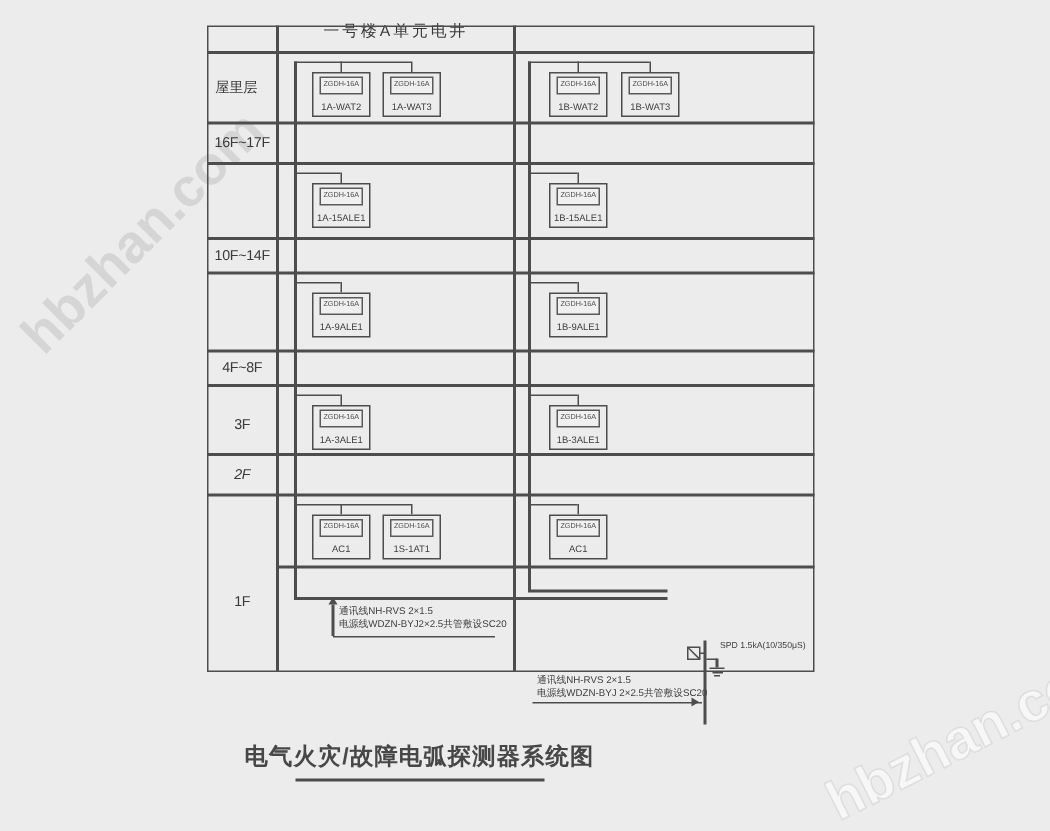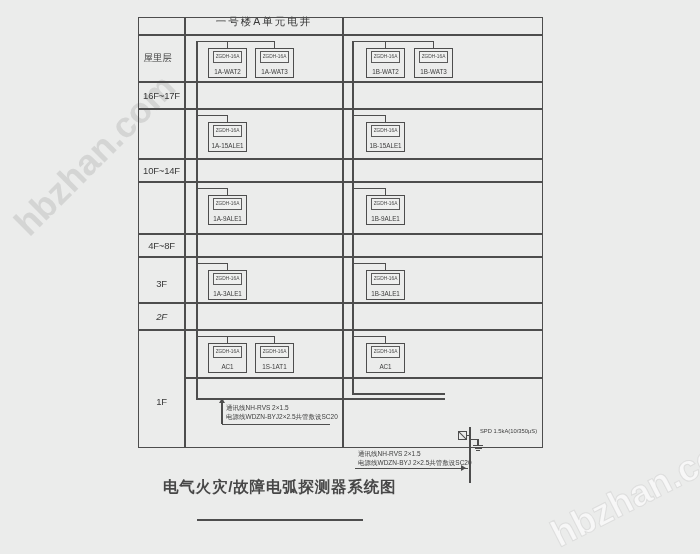--- a/index.html
+++ b/index.html
@@ -34,21 +34,21 @@
   .arrow-right{position:absolute;width:0;height:0;border-top:3px solid transparent;
        border-bottom:3px solid transparent;border-left:5px solid #4d4d4d}
   .hostouter{position:absolute;left:423px;top:476px;width:97px;height:54px;
        border:1.5px solid #4d4d4d;box-sizing:border-box;background:#ebeceb}
   .hostinner{position:absolute;left:3px;top:6px;width:88px;height:21px;border:1.2px solid #4d4d4d;
        box-sizing:border-box;text-align:center;overflow:hidden}
   .hostinner .h1{font-size:6.4px;line-height:8.6px;letter-spacing:-0.4px;white-space:nowrap;margin-top:1px}
   .hostinner .h2{font-size:7px;line-height:8.5px;letter-spacing:0.4px}
   .hostroom{position:absolute;left:0;right:0;bottom:6px;text-align:center;font-size:8.2px;
        letter-spacing:1px;color:#3a3a3a}
-  .title{position:absolute;left:163px;top:477px;font-size:15.5px;font-weight:bold;
+  .title{position:absolute;left:163px;top:494px;font-size:15.5px;font-weight:bold;
        letter-spacing:0.8px;color:#474747}
   .title-underline{position:absolute;left:197px;top:519px;width:166px;height:2.4px;background:#4d4d4d}
   .spdlabel{position:absolute;left:480px;top:428px;font-size:5.8px;color:#404040;white-space:nowrap}
   .wm{position:absolute;font-weight:bold;white-space:nowrap;pointer-events:none}
   .wm-tl{left:-45px;top:135px;width:280px;height:40px;line-height:40px;text-align:center;
        font-size:36px;color:rgba(158,158,158,0.30);transform:rotate(-45deg)}
   .wm-br{left:520px;top:468px;width:260px;height:40px;line-height:40px;text-align:center;
        font-size:37px;color:rgba(255,255,255,0.60);-webkit-text-stroke:1px rgba(185,185,185,0.35);
        transform:rotate(-27deg)}
 </style>

